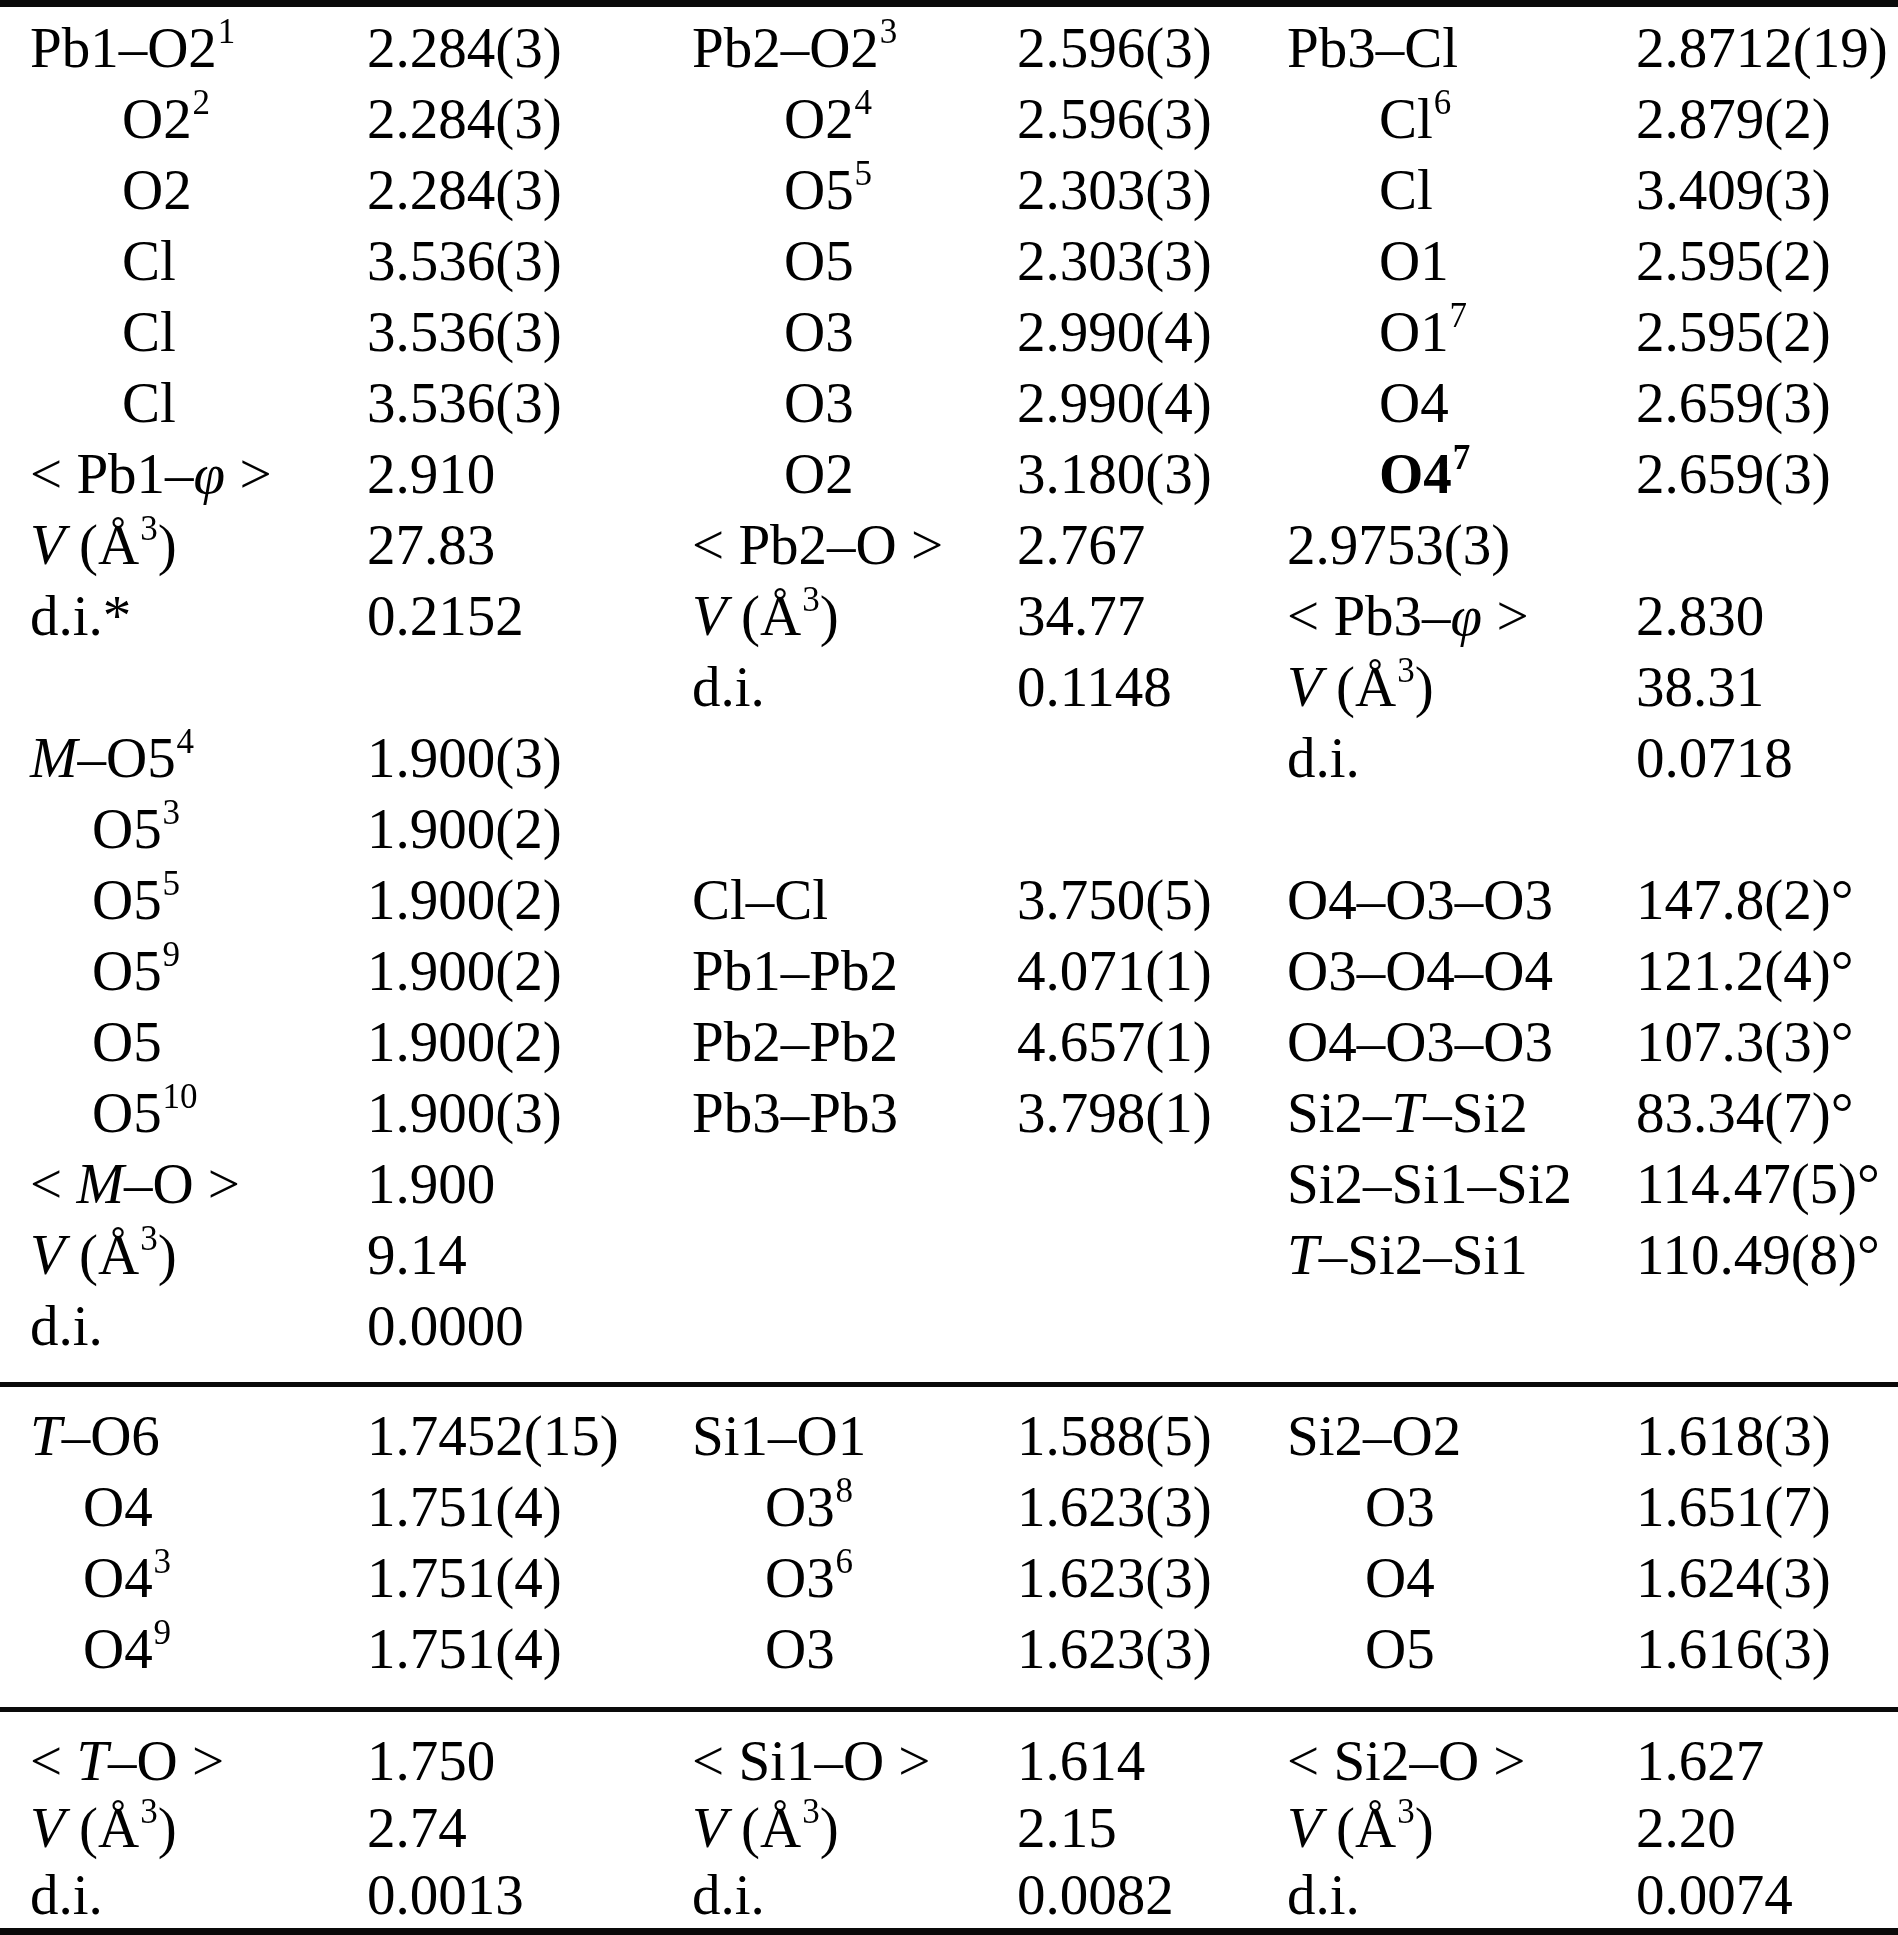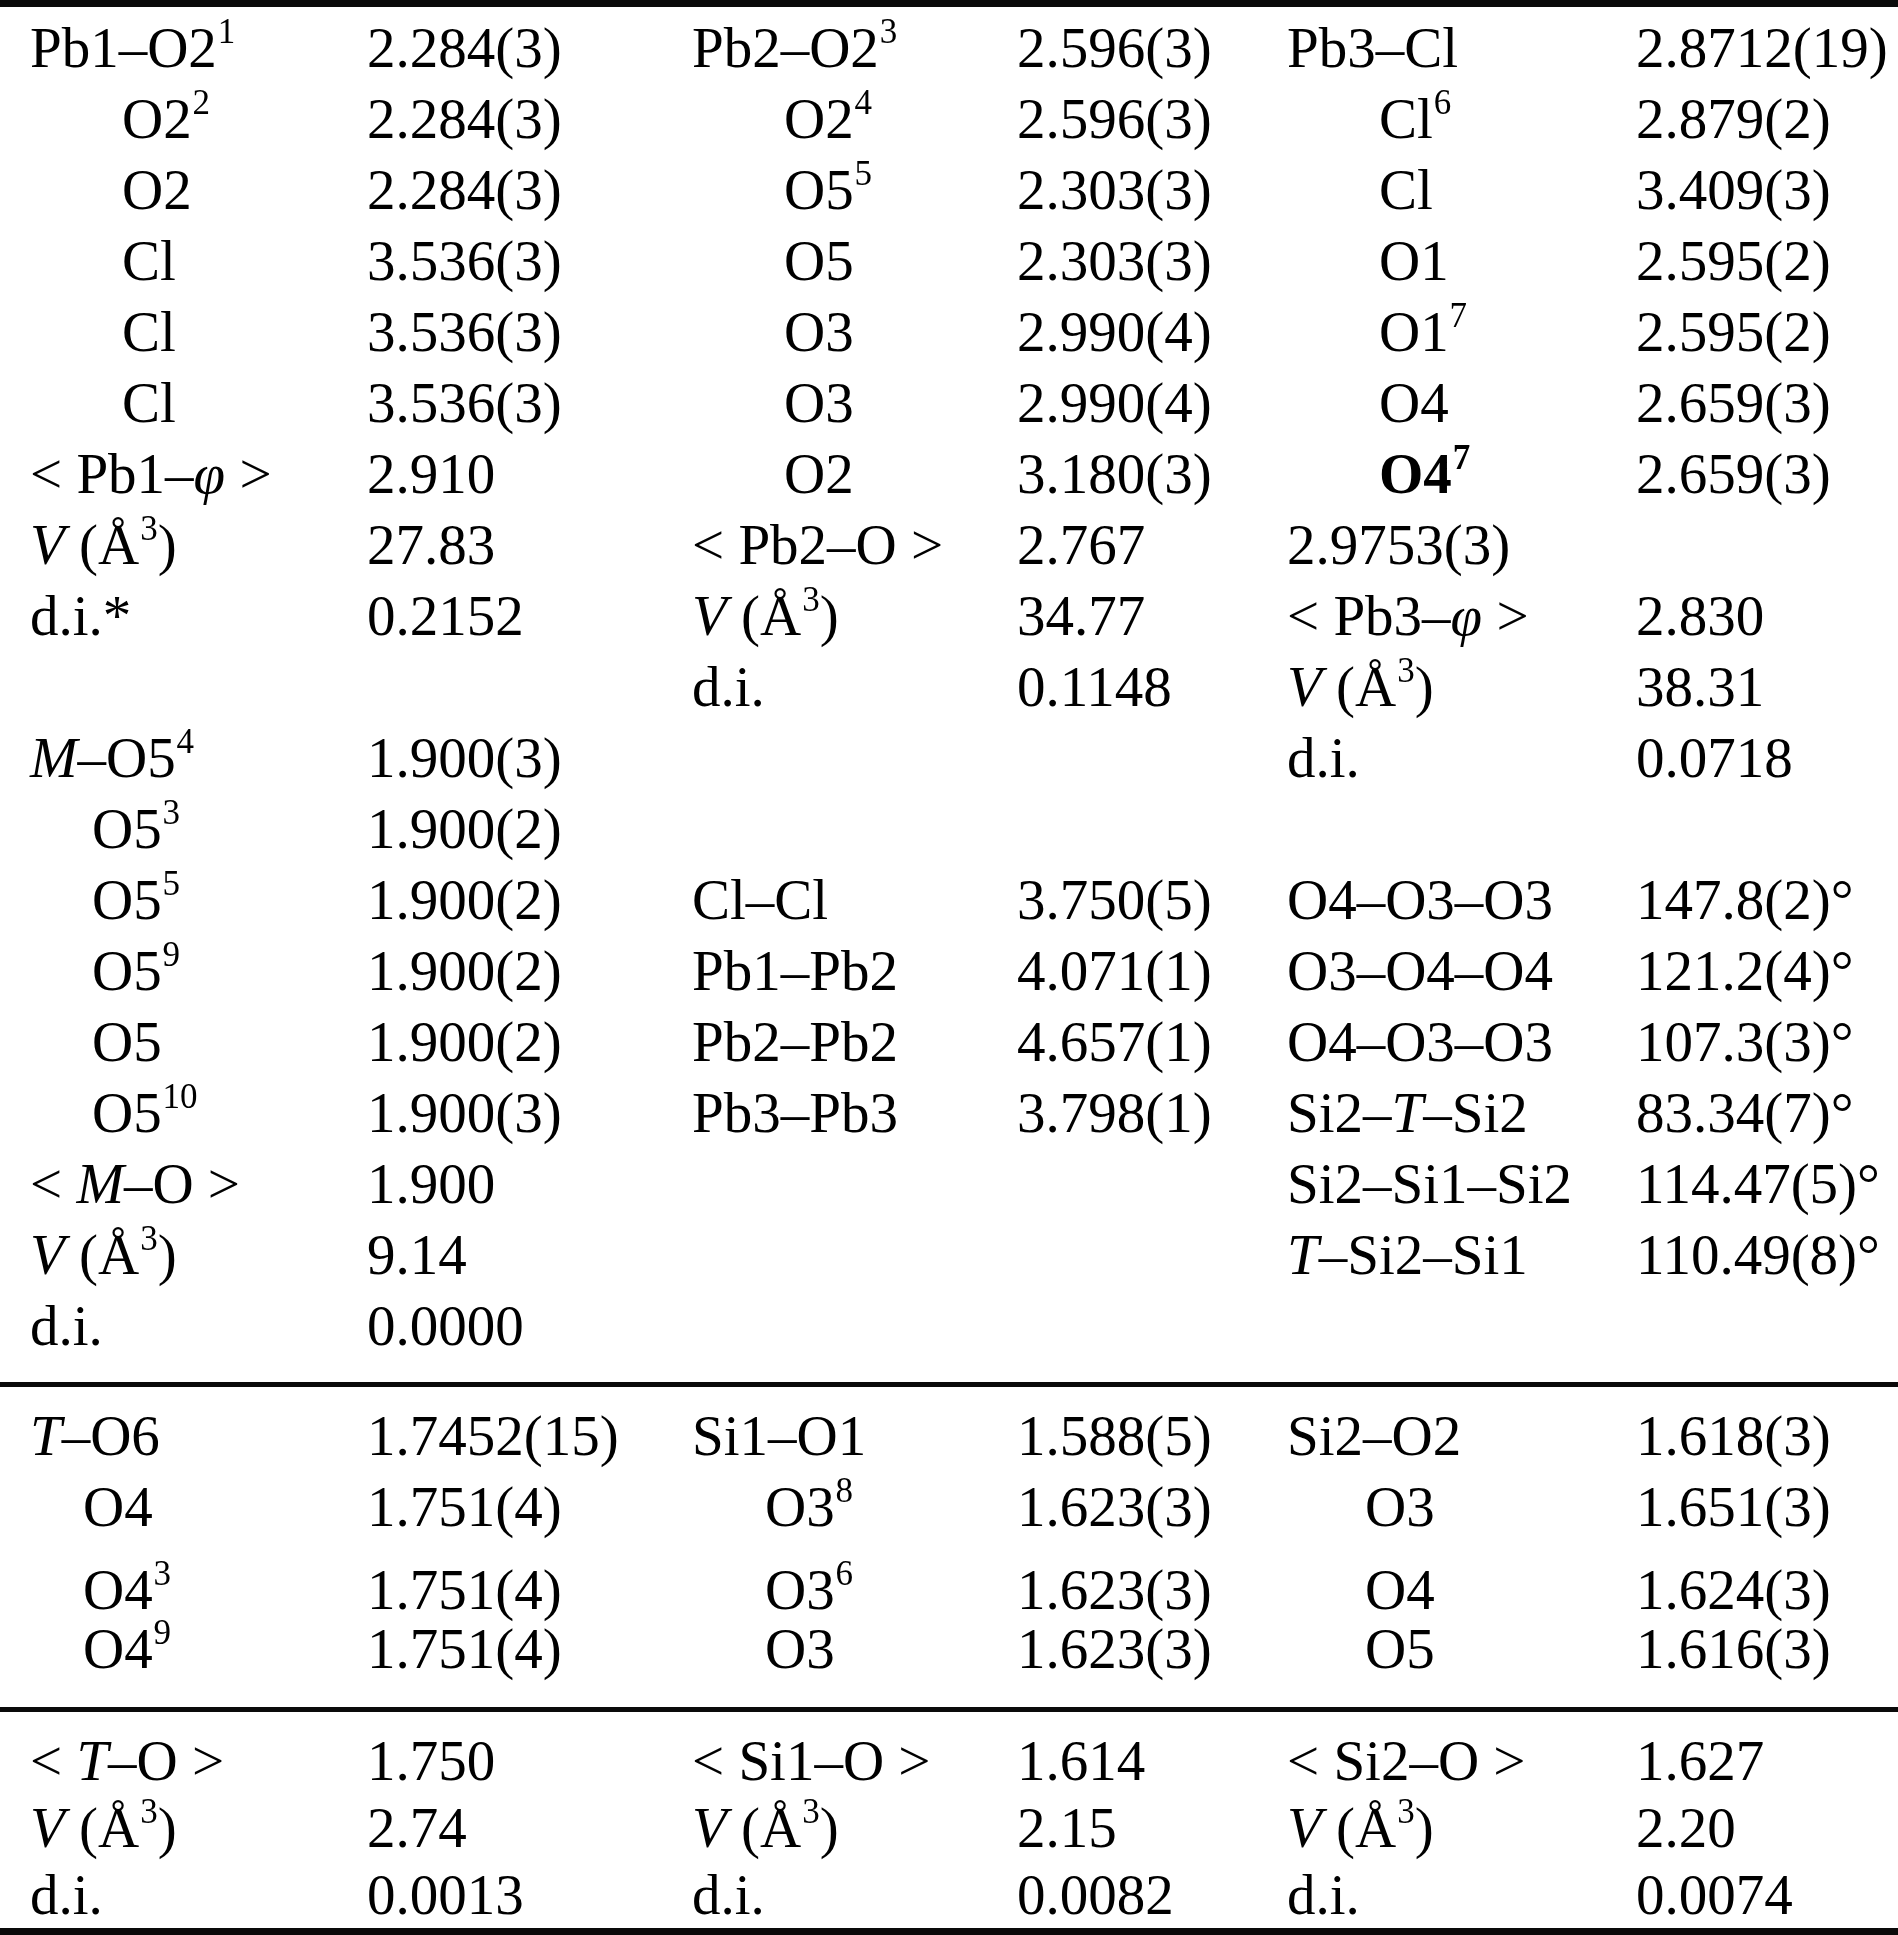--- a/index.html
+++ b/index.html
@@ -211,26 +211,26 @@
         <div class="cell val">1.588(5)</div>
         <div class="cell lab"><span>Si2–O2</span></div>
         <div class="cell val">1.618(3)</div>
       </div>
       <div class="row">
         <div class="cell lab" style="padding-left: 53px;"><span>O4</span></div>
         <div class="cell val">1.751(4)</div>
         <div class="cell lab" style="padding-left: 73px;"><span>O3</span><span class="sup">8</span></div>
         <div class="cell val">1.623(3)</div>
         <div class="cell lab" style="padding-left: 78px;"><span>O3</span></div>
-        <div class="cell val">1.651(3)</div>
+        <div class="cell val">1.651(7)</div>
       </div>
       <div class="row">
         <div class="cell lab" style="padding-left: 53px;"><span>O4</span><span class="sup">3</span></div>
         <div class="cell val">1.751(4)</div>
-        <div class="cell lab" style="padding-left: 73px; margin-top: 12px;"><span>O3</span><span class="sup">6</span></div>
+        <div class="cell lab" style="padding-left: 73px;"><span>O3</span><span class="sup">6</span></div>
         <div class="cell val">1.623(3)</div>
         <div class="cell lab" style="padding-left: 78px;"><span>O4</span></div>
         <div class="cell val">1.624(3)</div>
       </div>
       <div class="row">
         <div class="cell lab" style="padding-left: 53px;"><span>O4</span><span class="sup">9</span></div>
         <div class="cell val">1.751(4)</div>
         <div class="cell lab" style="padding-left: 73px;"><span>O3</span></div>
         <div class="cell val">1.623(3)</div>
         <div class="cell lab" style="padding-left: 78px;"><span>O5</span></div>

